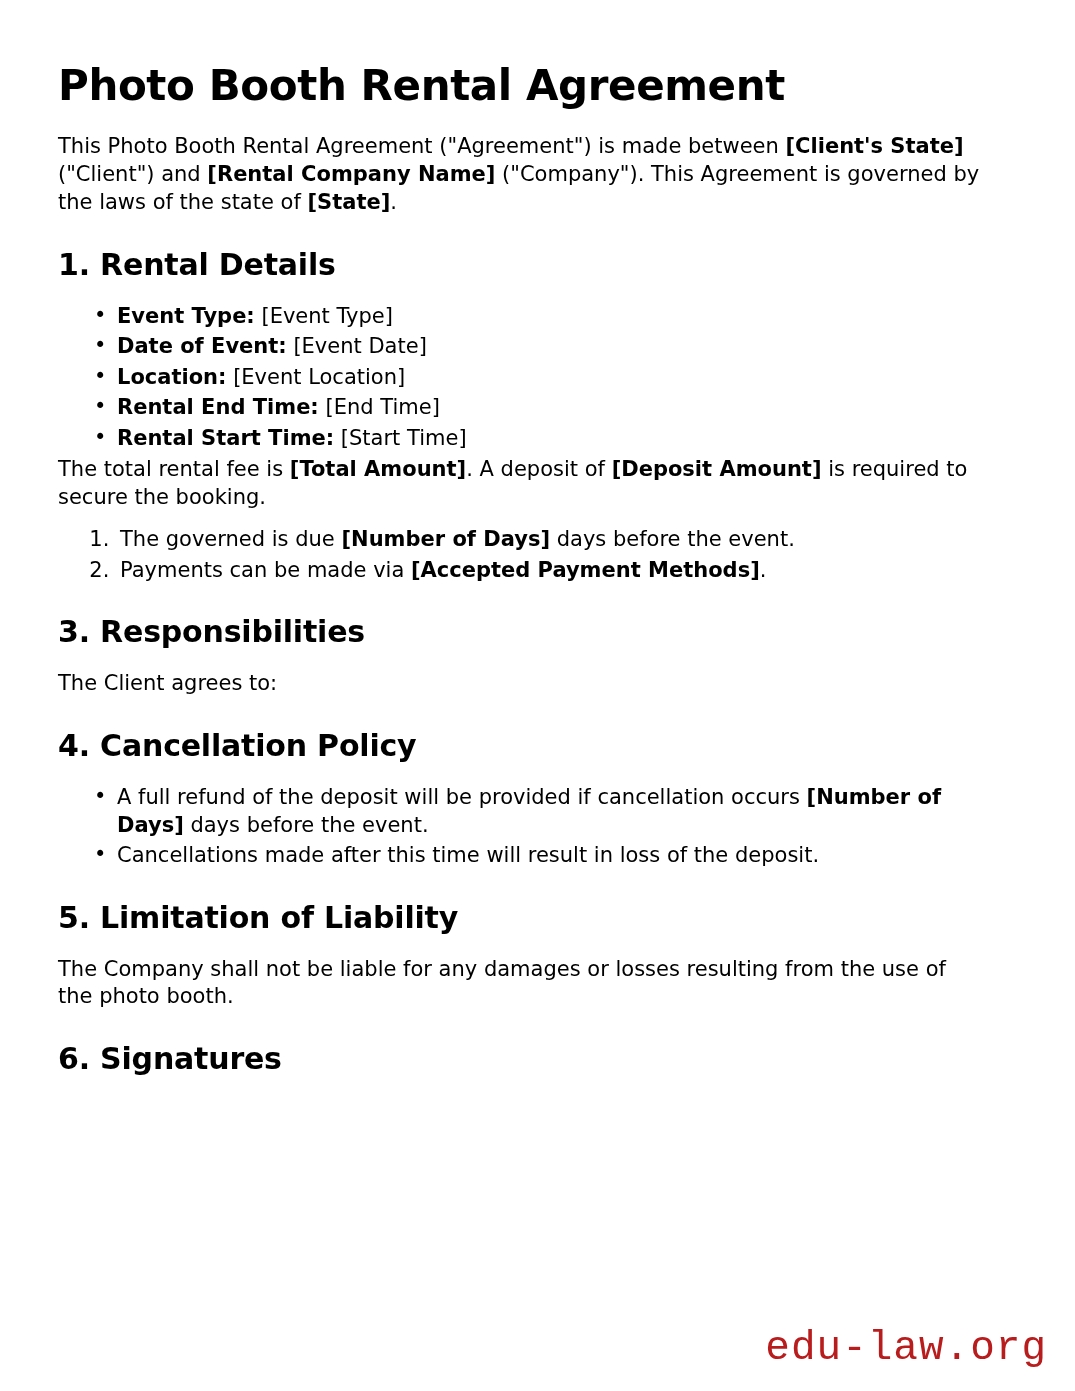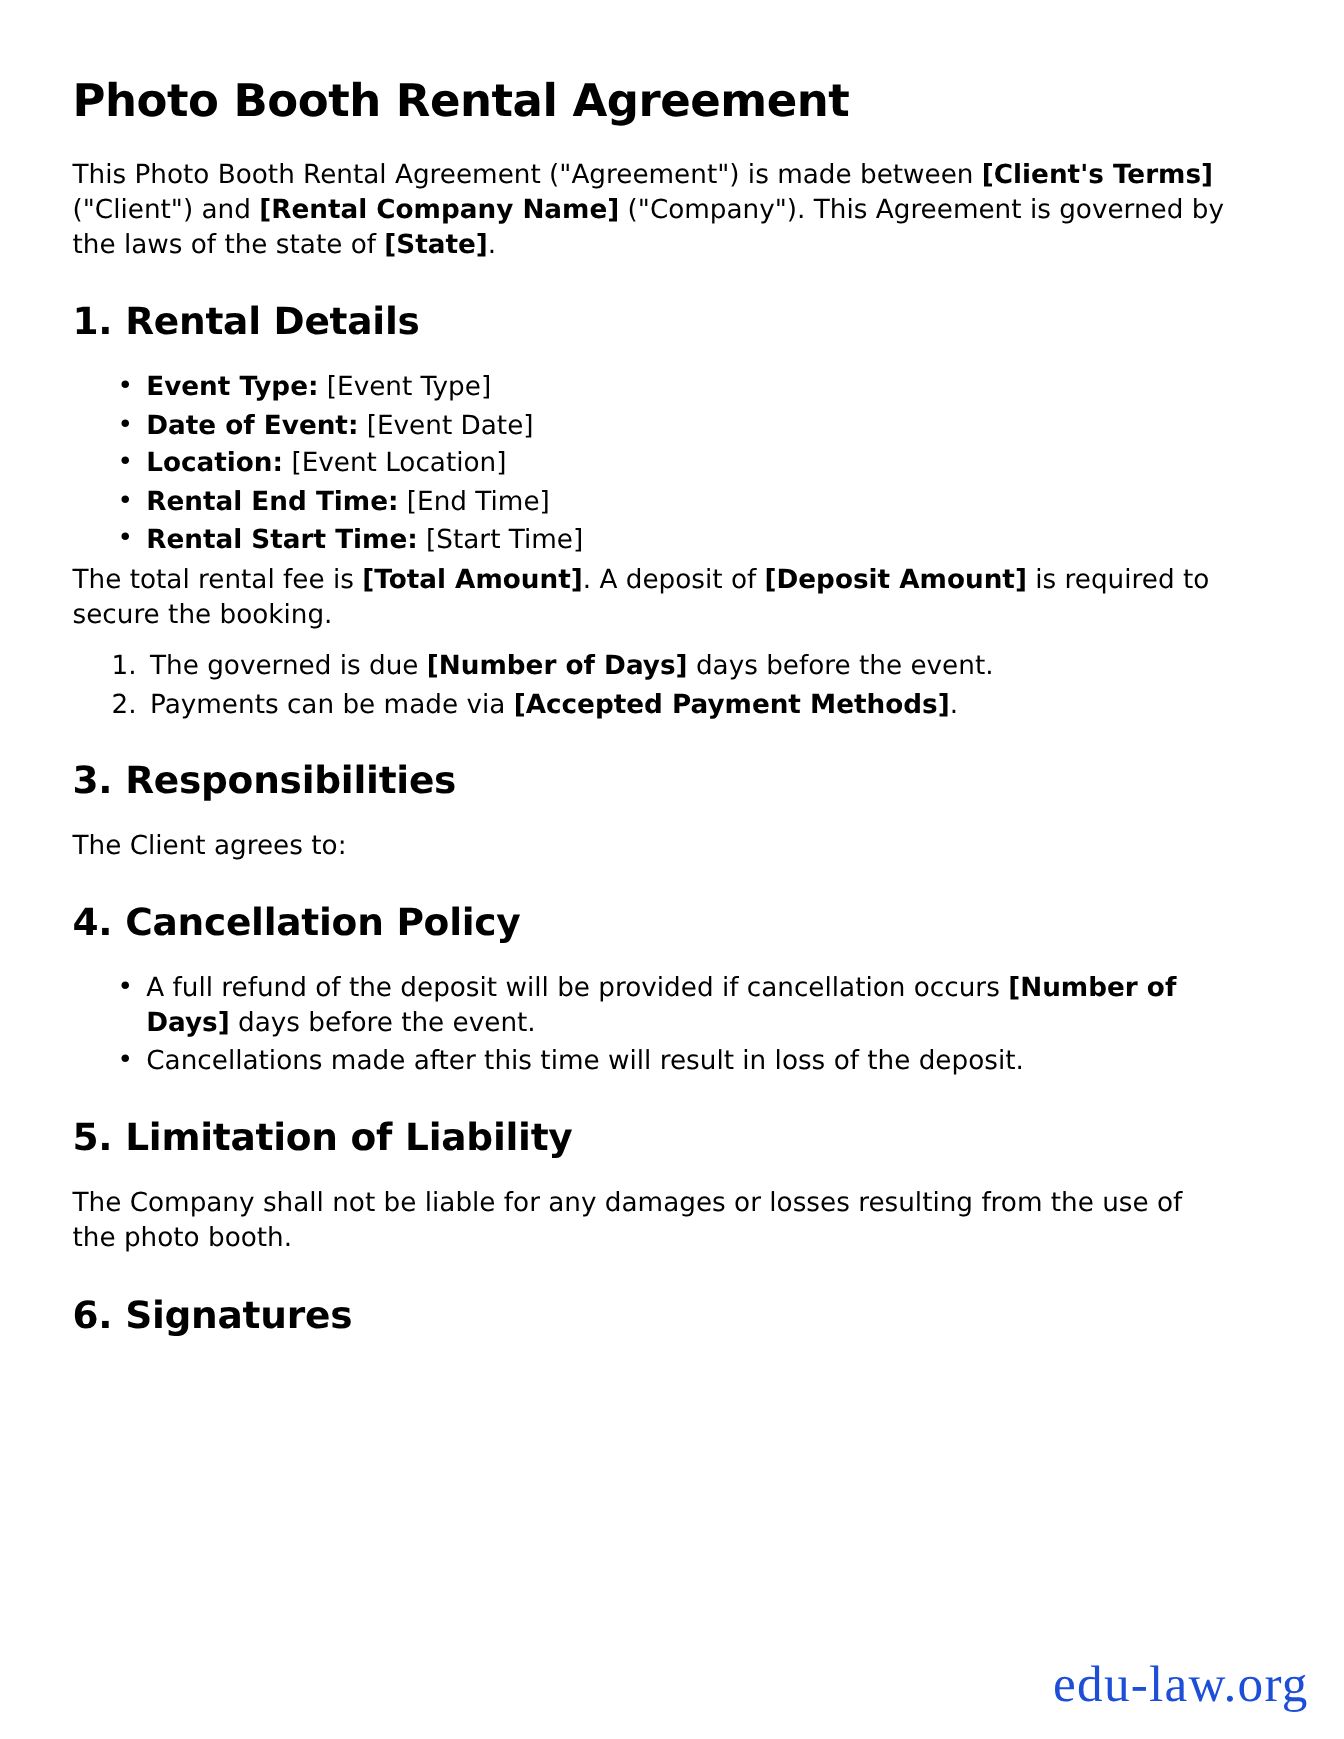--- a/index.html
+++ b/index.html
@@ -17,21 +17,21 @@
     position: relative;
   }
   .page {
     box-sizing: border-box;
     width: 1075px;
     height: 1391px;
     padding: 62px 90px 0 58px;
     position: relative;
   }
   h1.doc-title {
-    font-size: 36px;
+    font-size: 42px;
     font-weight: bold;
     line-height: 1.12;
     margin: 0 0 24px 0;
     letter-spacing: -0.4px;
   }
   h2.section-title {
     font-size: 30px;
     font-weight: bold;
     line-height: 1.2;
     margin: 30px 0 20px 0;
@@ -78,35 +78,35 @@
     margin: 0 0 3px 0;
     padding-left: 4px;
   }
   strong, .b {
     font-weight: bold;
   }
   .watermark {
     position: absolute;
     right: 28px;
     bottom: 20px;
-    font-family: Liberation Serif, serif;
+    font-family: Liberation Mono, monospace;
     font-size: 41px;
     letter-spacing: 1px;
-    color: #1d4ed8;
+    color: #b91c1c;
     white-space: nowrap;
   }
 </style>
 </head>
 <body>
 
 <div class="page">
 
   <h1 class="doc-title">Photo Booth Rental Agreement</h1>
 
-  <p class="para intro"><span>This Photo Booth Rental Agreement ("Agreement") is made between </span><strong>[Client's Terms]</strong><span> ("Client") and </span><strong>[Rental Company Name]</strong><span> ("Company"). This Agreement is governed by the laws of the state of </span><strong>[State]</strong><span>.</span></p>
+  <p class="para intro"><span>This Photo Booth Rental Agreement ("Agreement") is made between </span><strong>[Client's State]</strong><span> ("Client") and </span><strong>[Rental Company Name]</strong><span> ("Company"). This Agreement is governed by the laws of the state of </span><strong>[State]</strong><span>.</span></p>
 
   <h2 class="section-title">1. Rental Details</h2>
   <ul class="bullets">
     <li><strong>Event Type:</strong><span> [Event Type]</span></li>
     <li><strong>Date of Event:</strong><span> [Event Date]</span></li>
     <li><strong>Location:</strong><span> [Event Location]</span></li>
     <li><strong>Rental End Time:</strong><span> [End Time]</span></li>
     <li><strong>Rental Start Time:</strong><span> [Start Time]</span></li>
   </ul>
 

